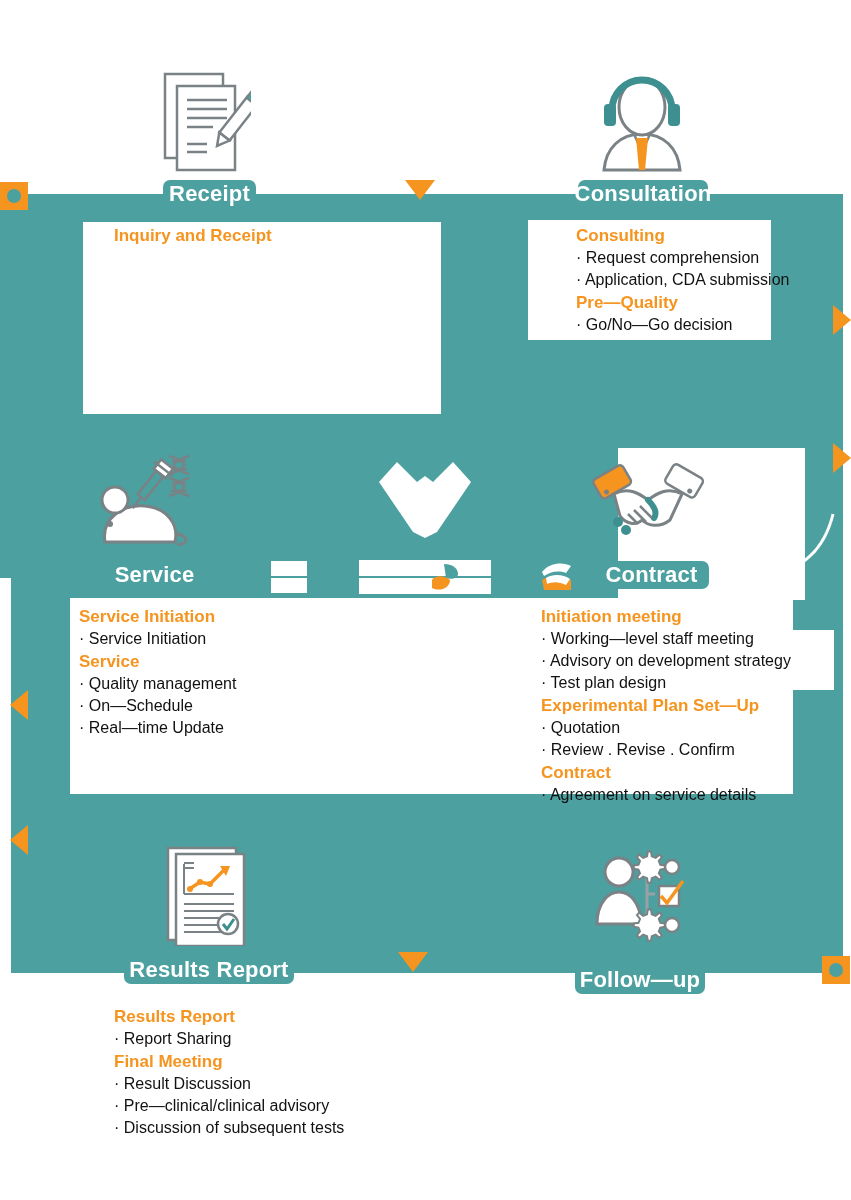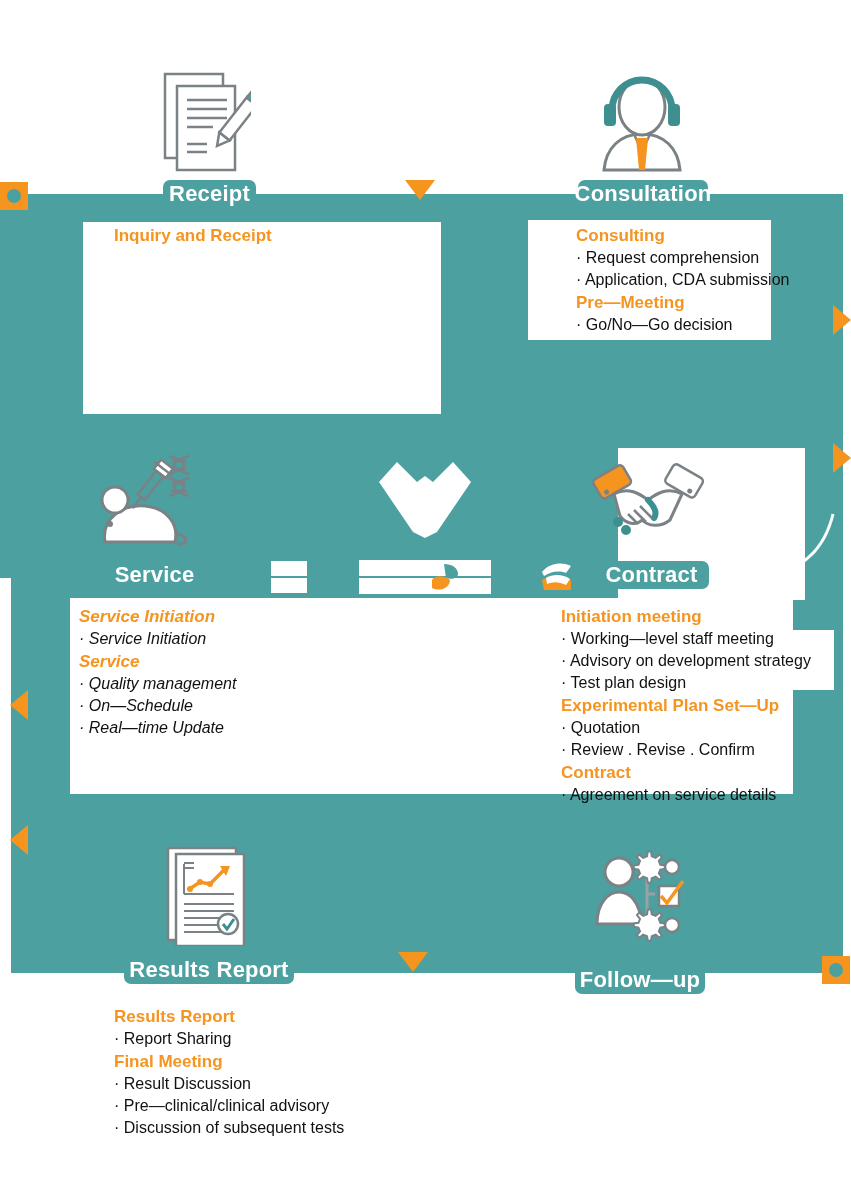--- a/index.html
+++ b/index.html
@@ -103,22 +103,22 @@
   .li{
     color:#111111;
     font-size:16px;
     line-height:22px;
     white-space:nowrap;
   }
   .li::before{content:"· ";}
 
   #t-receipt  {left:114px;top:224px;}
   #t-consult  {left:576px;top:224px;}
-  #t-service  {left:79px; top:605px;font-style:italic;}
-  #t-contract {left:541px;top:605px;margin-left:20px;}
+  #t-service  {left:79px; top:605px;}
+  #t-contract {left:541px;top:605px;}
   #t-results  {left:114px;top:1005px;}
   #t-follow   {left:553px;top:1005px;}
 </style>
 </head>
 <body>
 
 <div id="stage">
 
   <div class="teal" id="teal-top"></div>
   <div class="teal" id="teal-mid"></div>
@@ -293,21 +293,21 @@
   <div class="tab" id="tab-follow">Follow—up</div>
 
   <div class="txt" id="t-receipt">
     <div class="hd">Inquiry and Receipt</div>
   </div>
 
   <div class="txt" id="t-consult">
     <div class="hd">Consulting</div>
     <div class="li">Request comprehension</div>
     <div class="li">Application, CDA submission</div>
-    <div class="hd">Pre—Meeting</div>
+    <div class="hd">Pre—Quality</div>
     <div class="li">Go/No—Go decision</div>
   </div>
 
   <div class="txt" id="t-service">
     <div class="hd">Service Initiation</div>
     <div class="li">Service Initiation</div>
     <div class="hd">Service</div>
     <div class="li">Quality management</div>
     <div class="li">On—Schedule</div>
     <div class="li">Real—time Update</div>

